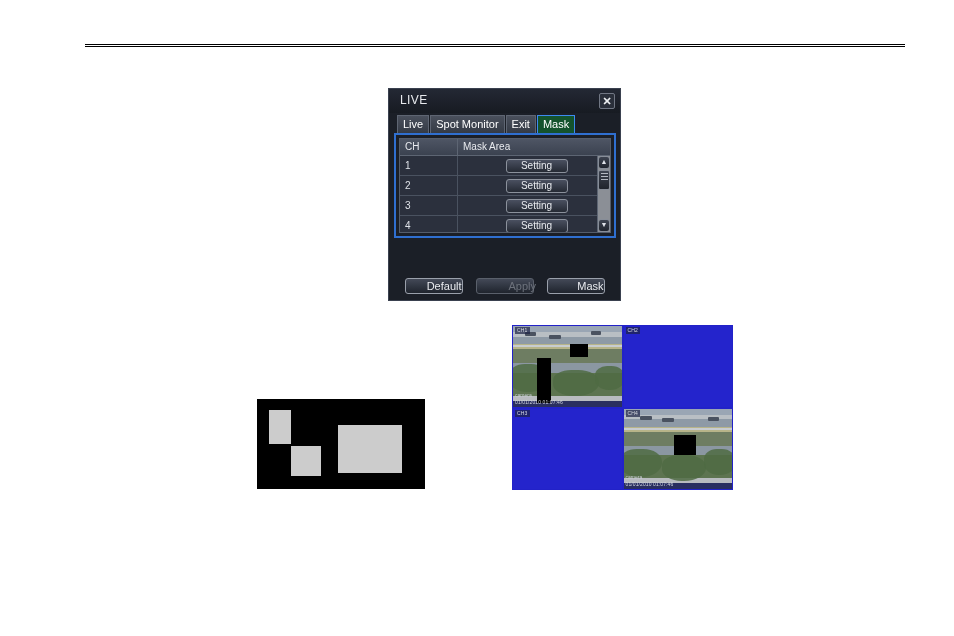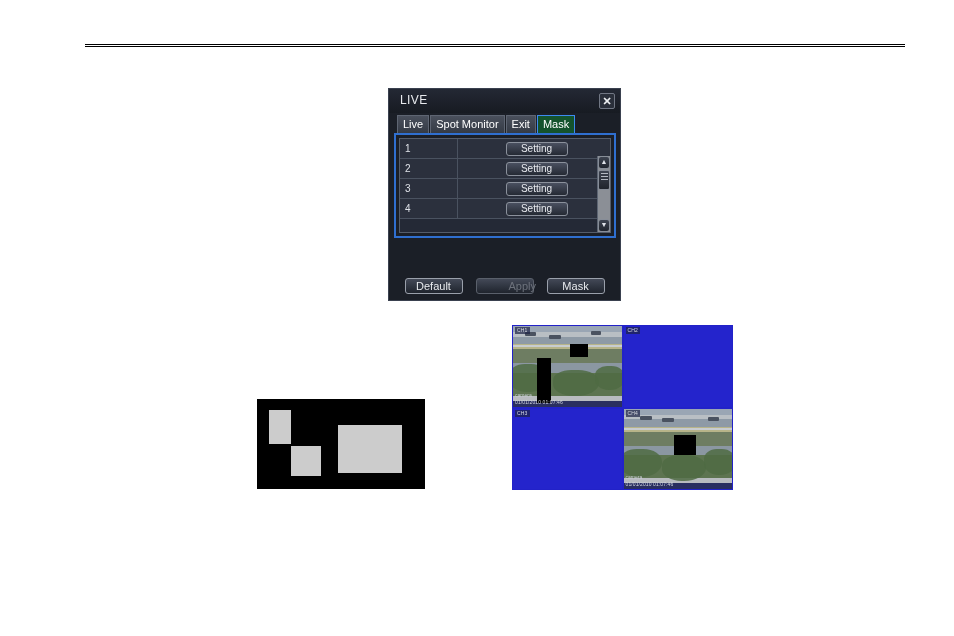--- a/index.html
+++ b/index.html
@@ -248,21 +248,21 @@
   .dvr-btn {
     width: 58px;
     height: 16px;
     background: linear-gradient(180deg, #434957 0%, #1f242d 100%);
     border: 1px solid #9aa0ab;
     border-radius: 3px;
     box-sizing: border-box;
     color: #e9ebef;
     font-size: 11px;
     line-height: 14px;
-    text-align: center;
+    text-align: right;
   }
   .dvr-btn.disabled {
     color: #6d727c;
     border-color: #5a606b;
     padding-left: 32px;
   }
 
   
   #mask-preview-image {
     position: absolute;
@@ -389,20 +389,24 @@
   <div id="dvr-tabs">
     <div class="dvr-tab">Live</div>
     <div class="dvr-tab">Spot Monitor</div>
     <div class="dvr-tab">Exit</div>
     <div class="dvr-tab active">Mask</div>
   </div>
 
   <div id="dvr-table-panel">
     <div id="dvr-table">
 
+      <div id="dvr-table-header">
+        <div class="dvr-col-ch">CH</div>
+        <div class="dvr-col-mask">Mask Area</div>
+      </div>
 
       <div class="dvr-row">
         <div class="cell-ch">1</div>
         <div class="cell-mask">
           <div class="setting-button">Setting</div>
         </div>
       </div>
 
       <div class="dvr-row">
         <div class="cell-ch">2</div>

